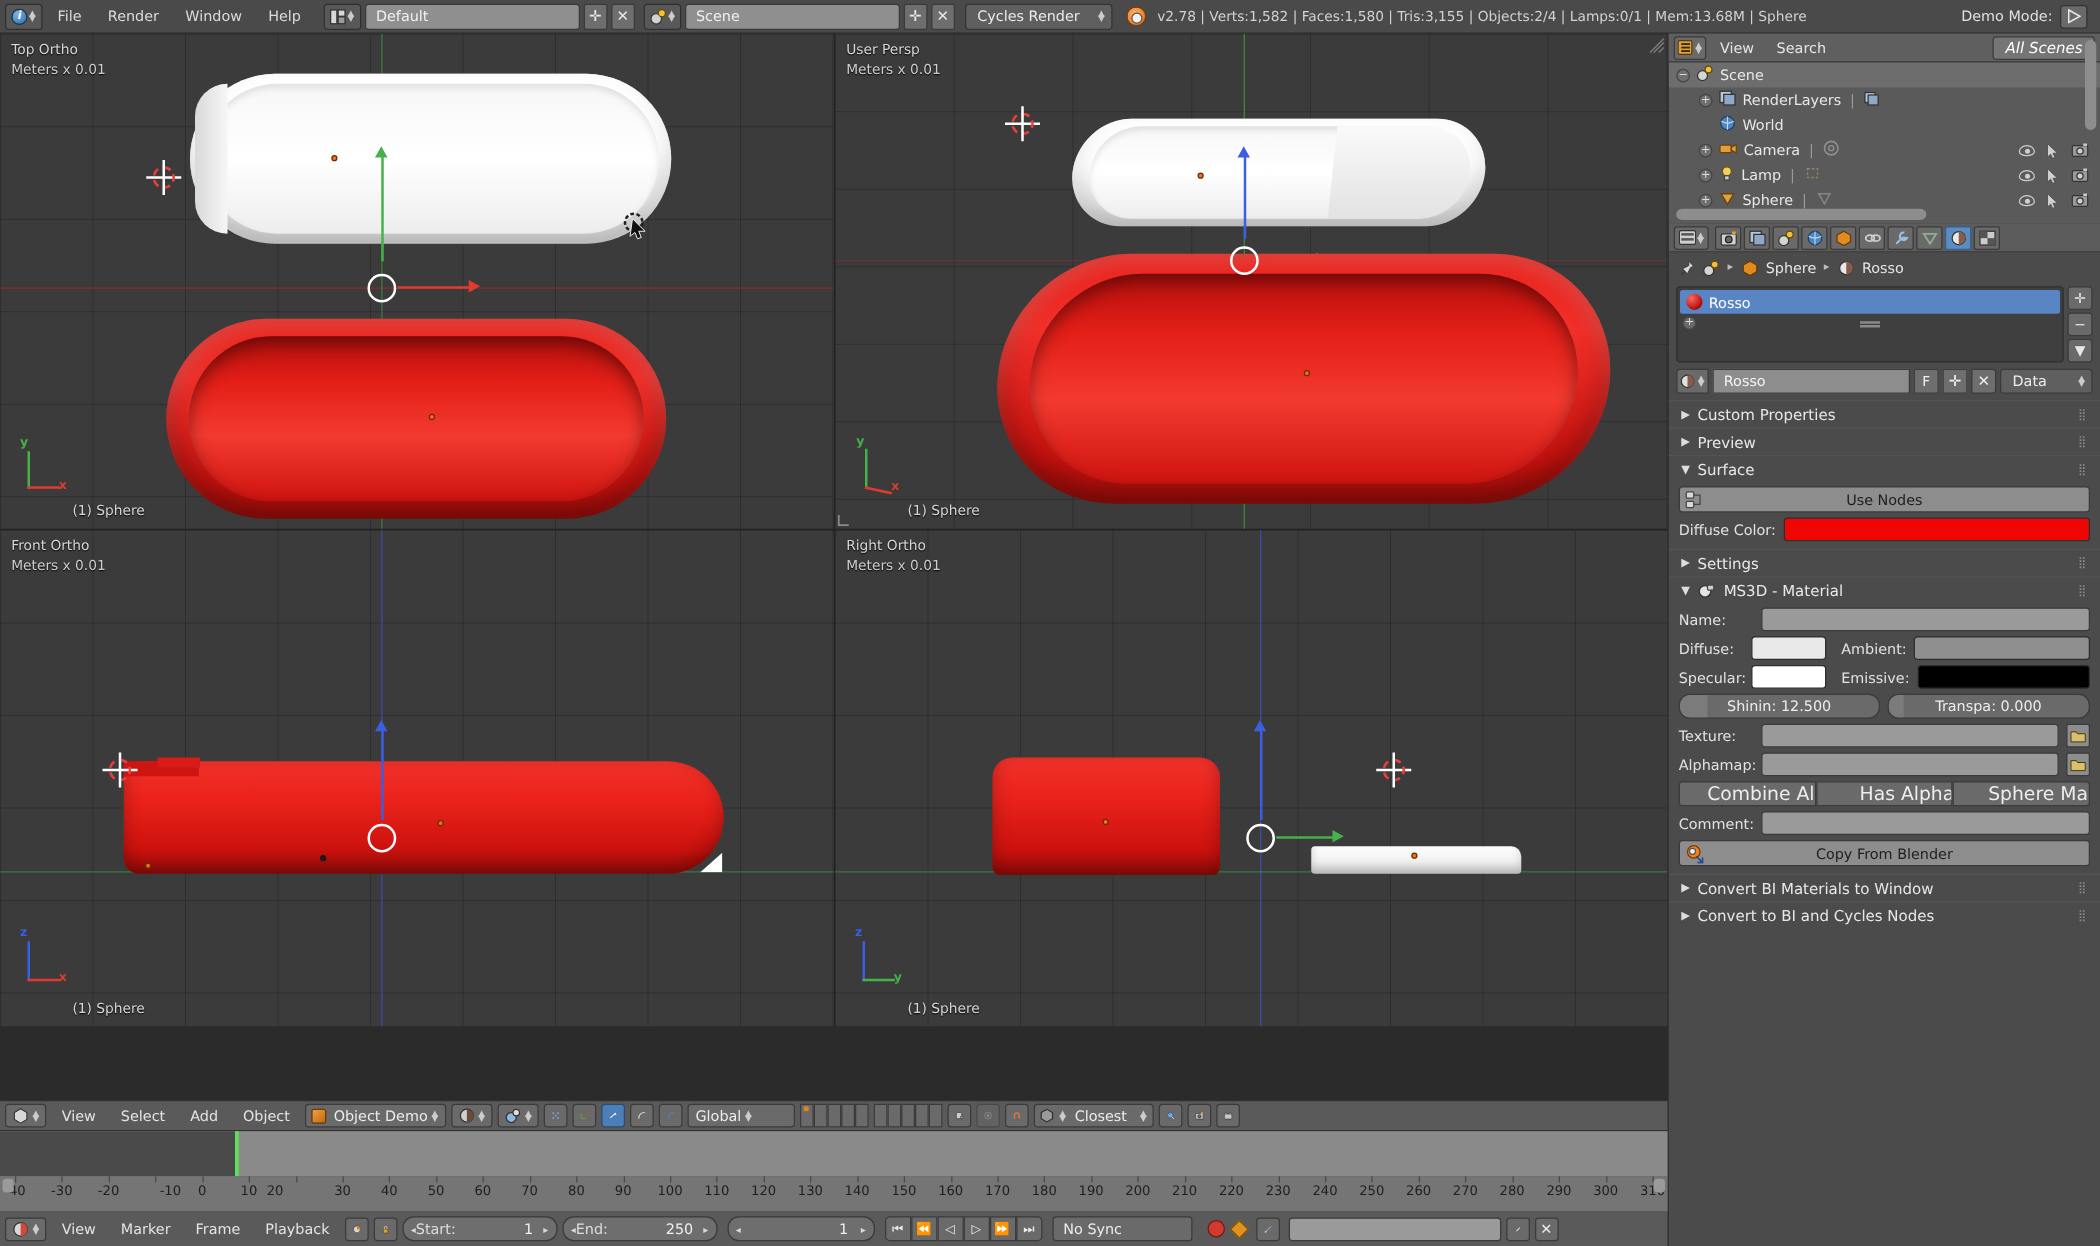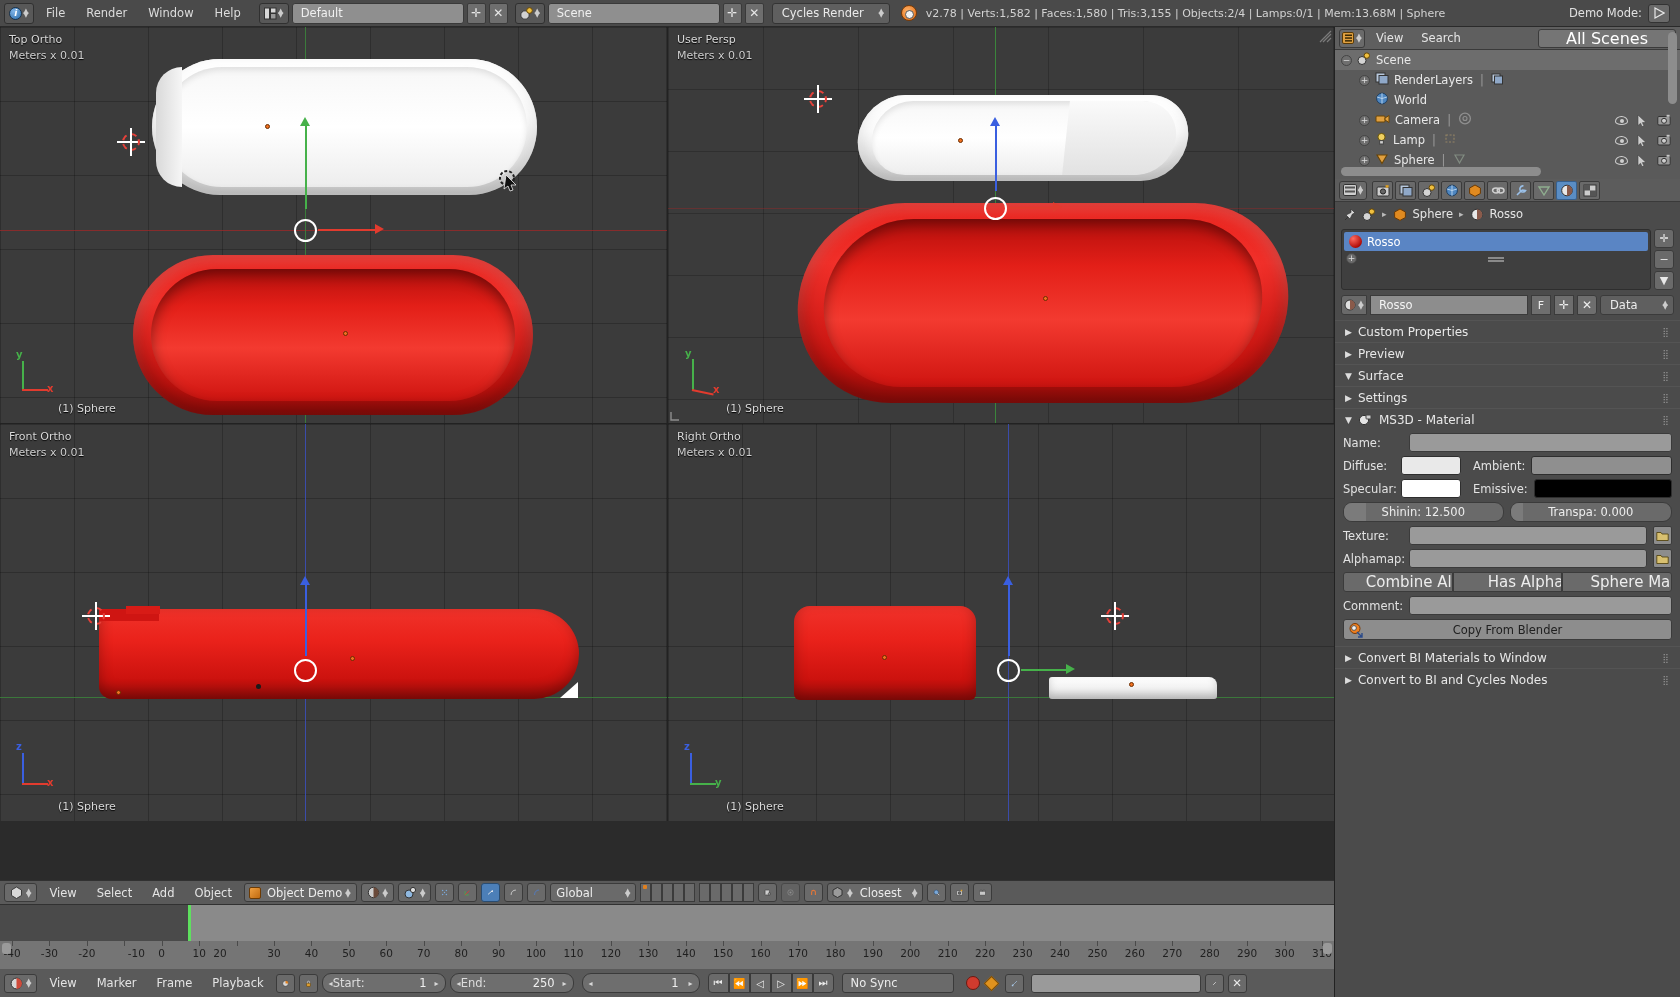--- a/index.html
+++ b/index.html
@@ -209,21 +209,21 @@
   
   .rightcol { width:346px; display:flex; flex-direction:column; background:#484848; border-left:1px solid #222; }
 
   .outliner { flex:0 0 152px; background:#5a5a5a; display:flex; flex-direction:column; position:relative; }
   .ol-header { height:23px; background:#5f5f5f; border-bottom:1px solid #3a3a3a;
     display:flex; align-items:center; gap:4px; padding:0 4px; }
   .ol-hicon{width:26px;height:19px;background:#6a6a6a;border:1px solid #3b3b3b;border-radius:3px;
     display:flex;align-items:center;justify-content:center;gap:1px;}
   .ol-hmenu{padding:2px 7px;font-size:11.5px;color:#e6e6e6;}
   .ol-allscenes{height:19px;background:#757575;border:1px solid #3b3b3b;border-radius:3px;
-    padding:0 27px;display:flex;align-items:center;font-size:16px;color:#fff;margin-left:auto;}
+    padding:0 9px;display:flex;align-items:center;font-size:12px;color:#fff;margin-left:auto;font-style:italic;}
   .ol-body{flex:1 1 auto;position:relative;overflow:hidden;}
   .ol-row{height:20px;display:flex;align-items:center;padding-left:6px;gap:5px;font-size:11.5px;color:#e8e8e8;}
   .ol-row.sel{background:#6d6d6d;}
   .ol-expand{width:11px;height:11px;border-radius:50%;background:#6f6f6f;border:1px solid #444;
     display:flex;align-items:center;justify-content:center;font-size:9px;line-height:1;color:#ddd;}
   .ol-rightico{margin-left:auto;display:flex;gap:9px;padding-right:9px;align-items:center;}
   .eye{width:13px;height:9px;border-radius:50% 50% 50% 50%/60% 60% 40% 40%;border:1.4px solid #cfcfcf;position:relative;}
   .eye::after{content:"";position:absolute;left:4.4px;top:2px;width:4px;height:4px;border-radius:50%;background:#cfcfcf;}
   .ol-scrollv{position:absolute;right:3px;top:5px;width:9px;height:72px;background:#8d8d8d;border-radius:5px;}
   .ol-scrollh{position:absolute;left:6px;bottom:3px;height:9px;width:200px;background:#8d8d8d;border-radius:5px;}
@@ -592,21 +592,21 @@
           <svg width="13" height="13" viewBox="0 0 13 13">
             <path d="M2,11 C2,5 6,2 11,2" stroke="#dcdcdc" stroke-width="1.5" fill="none"></path>
           </svg>
         </div>
         <div class="vh-btn vh-sq">
           <svg width="13" height="13" viewBox="0 0 13 13">
             <path d="M3,11 C3,4 8,2 11,2" stroke="#4d7fd0" stroke-width="1.6" fill="none"></path>
           </svg>
         </div>
 
-        <div class="vh-btn" style="min-width:86px;justify-content:space-between">
+        <div class="vh-btn" style="min-width:86px;justify-content:flex-start">
           <span>Global</span>
           <span class="updown">
               <span>▲</span>
               <span>▼</span>
             </span>
         </div>
 
         <div class="sq-group">
           <div class="cell" style="position:relative">
             <span style="position:absolute;left:2px;top:1px;width:4px;height:4px;background:#e08020;border-radius:1px;"></span>
@@ -1110,20 +1110,34 @@
           <span class="tri">▶</span>
           <span>Preview</span>
           <span class="dots">⣿</span>
         </div>
 
         <div class="panel-head">
           <span class="tri">▼</span>
           <span>Surface</span>
           <span class="dots">⣿</span>
         </div>
+        <div class="panel-body">
+          <div class="btn-wide">
+            <svg class="licon" viewBox="0 0 16 16">
+              <rect x="1" y="1.5" width="6" height="5" rx="1" fill="#d8d8d8" stroke="#444"></rect>
+              <rect x="1" y="9" width="6" height="5" rx="1" fill="#d8d8d8" stroke="#444"></rect>
+              <path d="M7,4 L12,4 L12,11.5 L7,11.5" fill="none" stroke="#444" stroke-width="1"></path>
+            </svg>
+            <span>Use Nodes</span>
+          </div>
+          <div class="row">
+            <span class="lbl">Diffuse Color:</span>
+            <span class="swatch" id="sw-diffuse" style="flex: 1 1 auto; background: rgb(240, 5, 5);"></span>
+          </div>
+        </div>
 
         <div class="panel-head">
           <span class="tri">▶</span>
           <span>Settings</span>
           <span class="dots">⣿</span>
         </div>
 
         <div class="panel-head">
           <span class="tri">▼</span>
           <svg width="15" height="14" viewBox="0 0 15 14">

